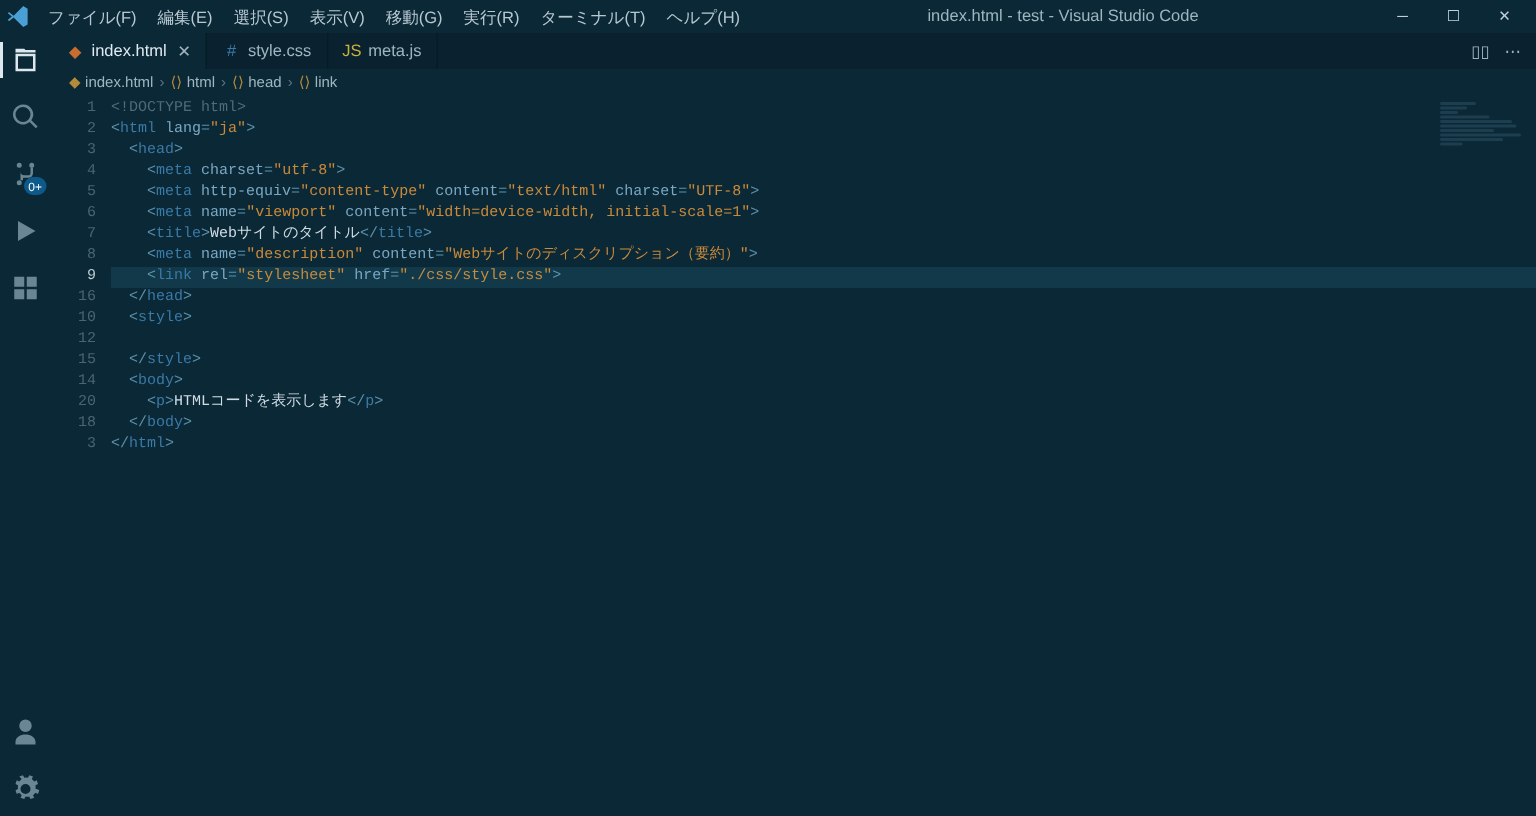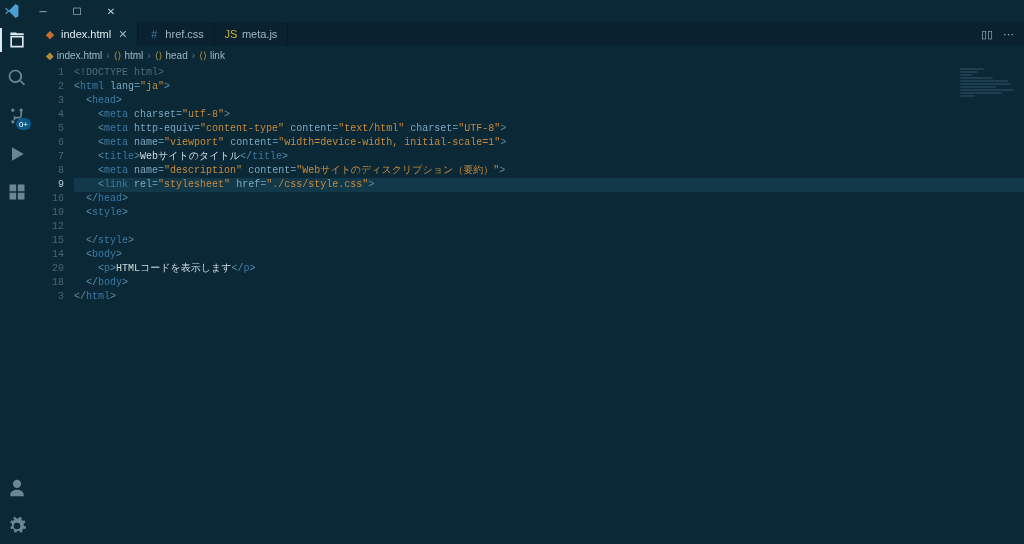--- a/index.html
+++ b/index.html
@@ -152,20 +152,31 @@
 </style>
 </head>
 <body>
 
 <div class="titlebar">
   <div class="logo">
     <svg width="14" height="14" viewBox="0 0 24 24">
         <path fill="#4a9fd4" d="M23 3l-5-3-11 11L2 7 0 8l5 4-5 4 2 1 5-4 11 11 5-3V3z"></path>
       </svg>
   </div>
+  <div class="menu">
+    <div class="menu-item">ファイル(F)</div>
+    <div class="menu-item">編集(E)</div>
+    <div class="menu-item">選択(S)</div>
+    <div class="menu-item">表示(V)</div>
+    <div class="menu-item">移動(G)</div>
+    <div class="menu-item">実行(R)</div>
+    <div class="menu-item">ターミナル(T)</div>
+    <div class="menu-item">ヘルプ(H)</div>
+  </div>
+  <div class="title-center">index.html - test - Visual Studio Code</div>
   <div class="win-controls">
     <div class="win-btn">─</div>
     <div class="win-btn">☐</div>
     <div class="win-btn">✕</div>
   </div>
 </div>
 
 <div class="main-row">
 
   <div class="activitybar">
@@ -213,21 +224,21 @@
 
   <div class="editor">
     <div class="tabbar">
       <div class="tab active">
         <span class="file-ico" style="color:#c96d2f">◆</span>
         <span>index.html</span>
         <span class="close">✕</span>
       </div>
       <div class="tab">
         <span class="file-ico" style="color:#3a7aa6">#</span>
-        <span>href.css</span>
+        <span>style.css</span>
       </div>
       <div class="tab">
         <span class="file-ico" style="color:#c9b23a">JS</span>
         <span>meta.js</span>
       </div>
       <div class="spacer"></div>
       <div class="tab-actions">
         <span>▯▯</span>
         <span>⋯</span>
       </div>

